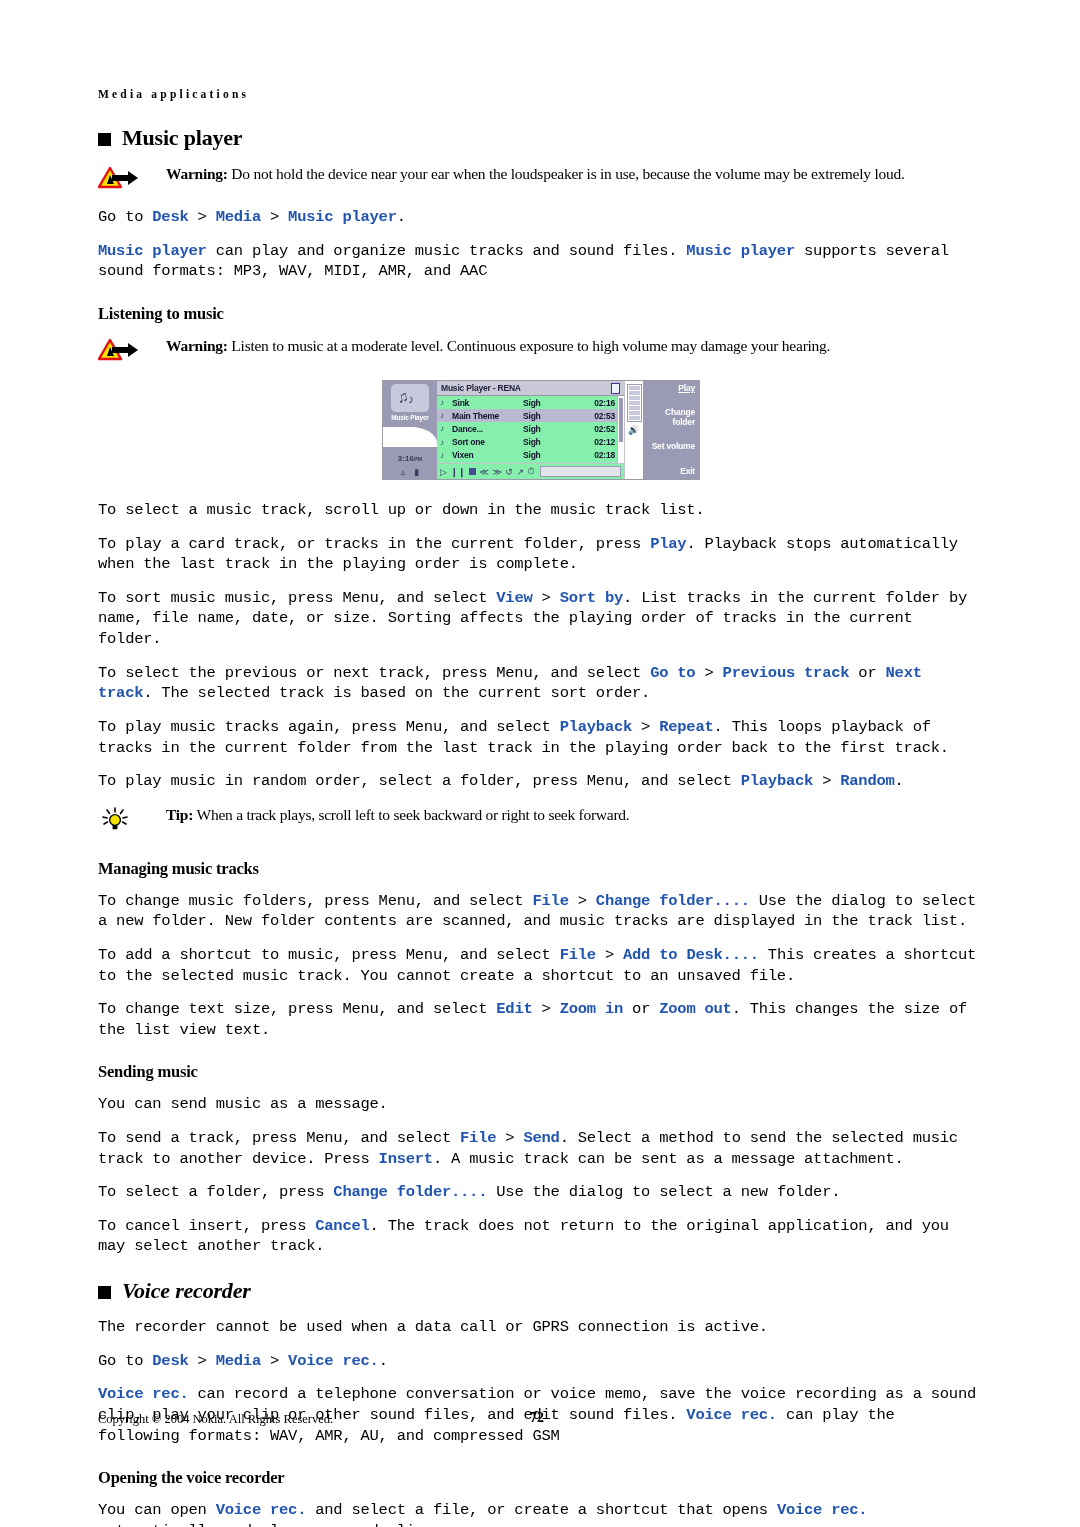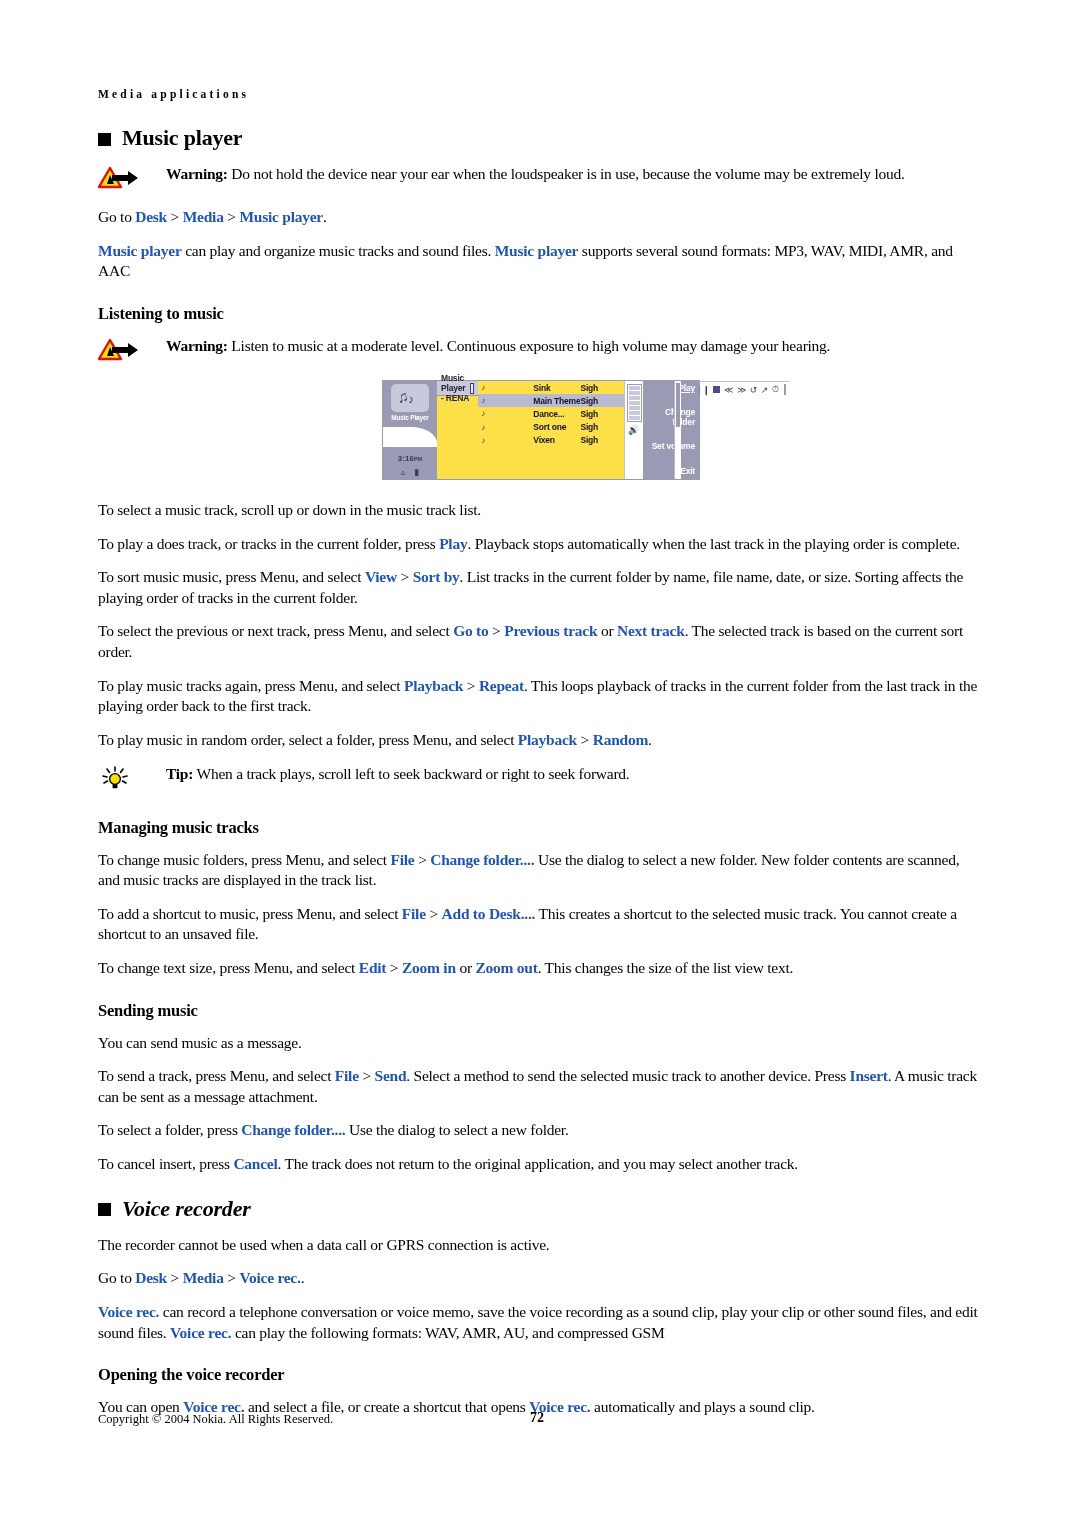--- a/index.html
+++ b/index.html
@@ -68,20 +68,21 @@
     letter-spacing: -0.2px;
   }
 
   
   p.body {
     font-size: 15.5px;
     line-height: 1.33;
     margin: 0 0 13px 0;
     text-align: left;
     letter-spacing: -0.25px;
+    font-family: Liberation Mono, monospace;
   }
   .lnk {
     color: #2155b0;
     font-weight: bold;
   }
   .gt { color: #000; }
 
   
   .note {
     display: flex;
@@ -173,23 +174,23 @@
     display: flex;
     justify-content: center;
     gap: 9px;
     color: #3a3a5c;
     font-size: 9px;
   }
   
   .dev-center {
     flex: 1;
     display: flex;
-    flex-direction: row;
+    flex-direction: column;
     min-width: 0;
-    background: #fde047;
+    background: #86efac;
   }
   .dev-title {
     height: 14px;
     background: #c9c9d8;
     display: flex;
     align-items: center;
     padding: 0 4px;
     font-size: 8.5px;
     font-weight: bold;
     color: #21213c;
@@ -224,21 +225,21 @@
     padding: 0 2px 0 3px;
     letter-spacing: -0.2px;
   }
   .trk.sel { background: #b9b9cf; }
   .trk .ico {
     width: 12px;
     flex: none;
     color: #2a2a50;
     font-size: 8px;
   }
-  .trk .nm { flex: 1; min-width: 0; overflow: hidden; white-space: nowrap; margin-left: 40px; }
+  .trk .nm { flex: 1; min-width: 0; overflow: hidden; white-space: nowrap; }
   .trk .ar { width: 58px; flex: none; }
   .trk .du { width: 34px; flex: none; text-align: right; }
   .vscroll {
     width: 6px;
     flex: none;
     background: #ffffff;
     border-left: 1px solid #b9b9c8;
     position: relative;
   }
   .vscroll .thumb {
@@ -477,21 +478,21 @@
           <div class="cmd">Change folder</div>
           <div class="cmd">Set volume</div>
           <div class="cmd">Exit</div>
         </div>
 
       </div>
     </div>
 
     <p class="body">To select a music track, scroll up or down in the music track list.</p>
 
-    <p class="body"><span>To play a does track, or tracks in the current folder, press </span><span class="lnk">Play</span><span>. Playback stops automatically when the last track in the playing order is complete.</span></p>
+    <p class="body"><span>To play a card track, or tracks in the current folder, press </span><span class="lnk">Play</span><span>. Playback stops automatically when the last track in the playing order is complete.</span></p>
 
     <p class="body"><span>To sort music music, press Menu, and select </span><span class="lnk">View</span><span class="gt"> &gt; </span><span class="lnk">Sort by</span><span>. List tracks in the current folder by name, file name, date, or size. Sorting affects the playing order of tracks in the current folder.</span></p>
 
     <p class="body"><span>To select the previous or next track, press Menu, and select </span><span class="lnk">Go to</span><span class="gt"> &gt; </span><span class="lnk">Previous track</span><span> or </span><span class="lnk">Next track</span><span>. The selected track is based on the current sort order.</span></p>
 
     <p class="body"><span>To play music tracks again, press Menu, and select </span><span class="lnk">Playback</span><span class="gt"> &gt; </span><span class="lnk">Repeat</span><span>. This loops playback of tracks in the current folder from the last track in the playing order back to the first track.</span></p>
 
     <p class="body"><span>To play music in random order, select a folder, press Menu, and select </span><span class="lnk">Playback</span><span class="gt"> &gt; </span><span class="lnk">Random</span><span>.</span></p>
 
     <div class="note">

